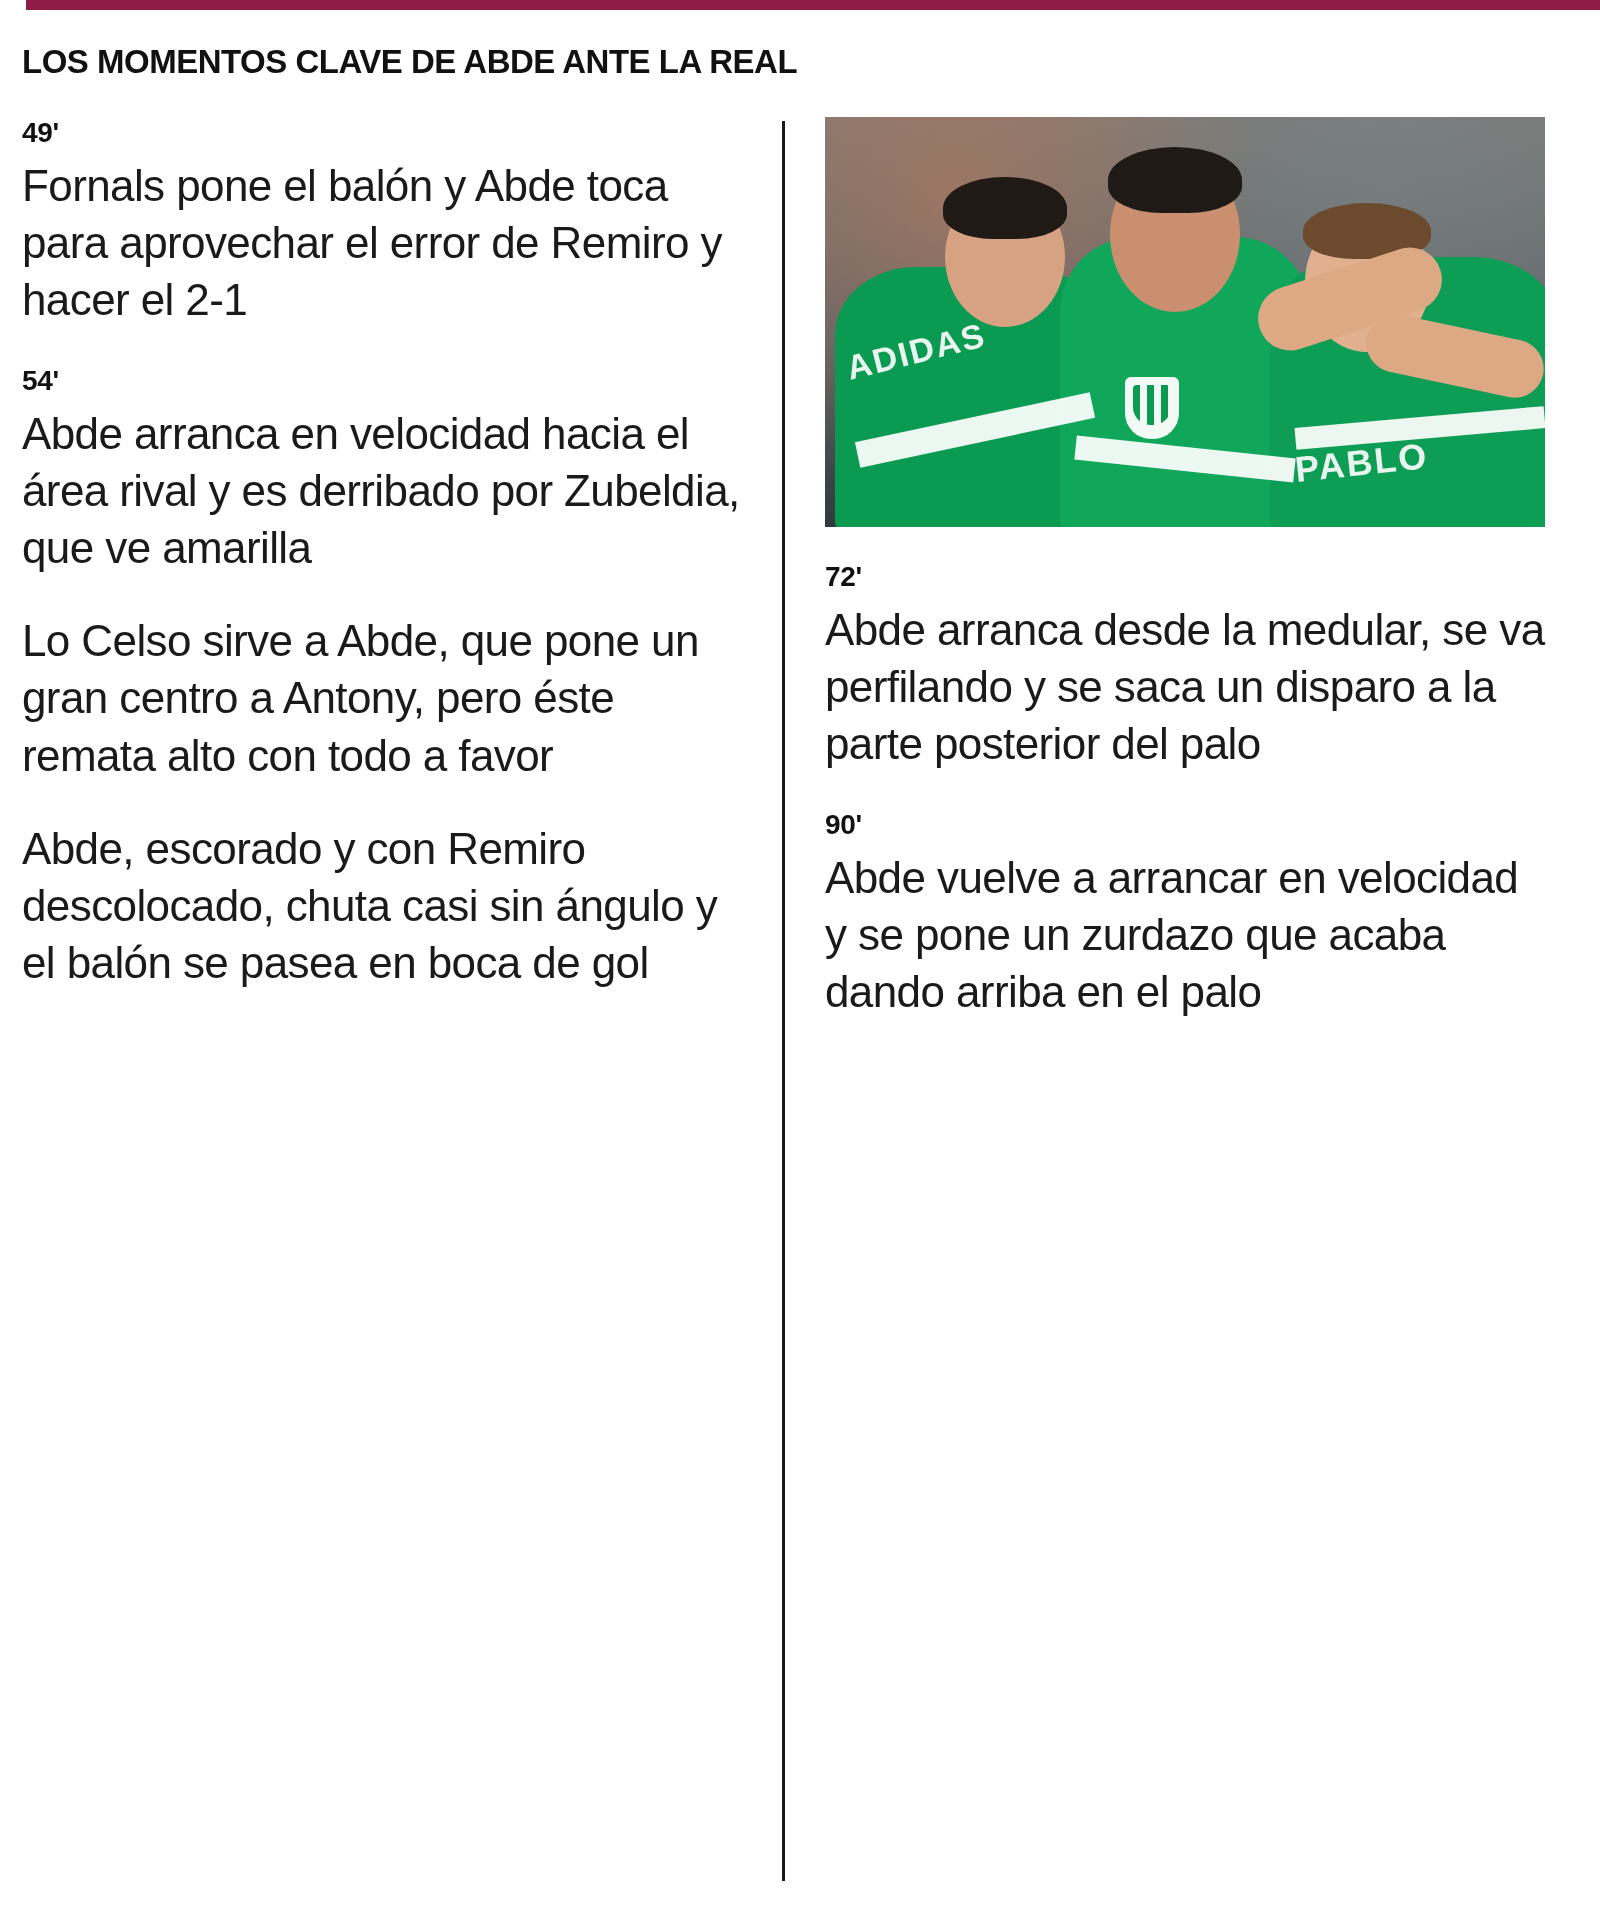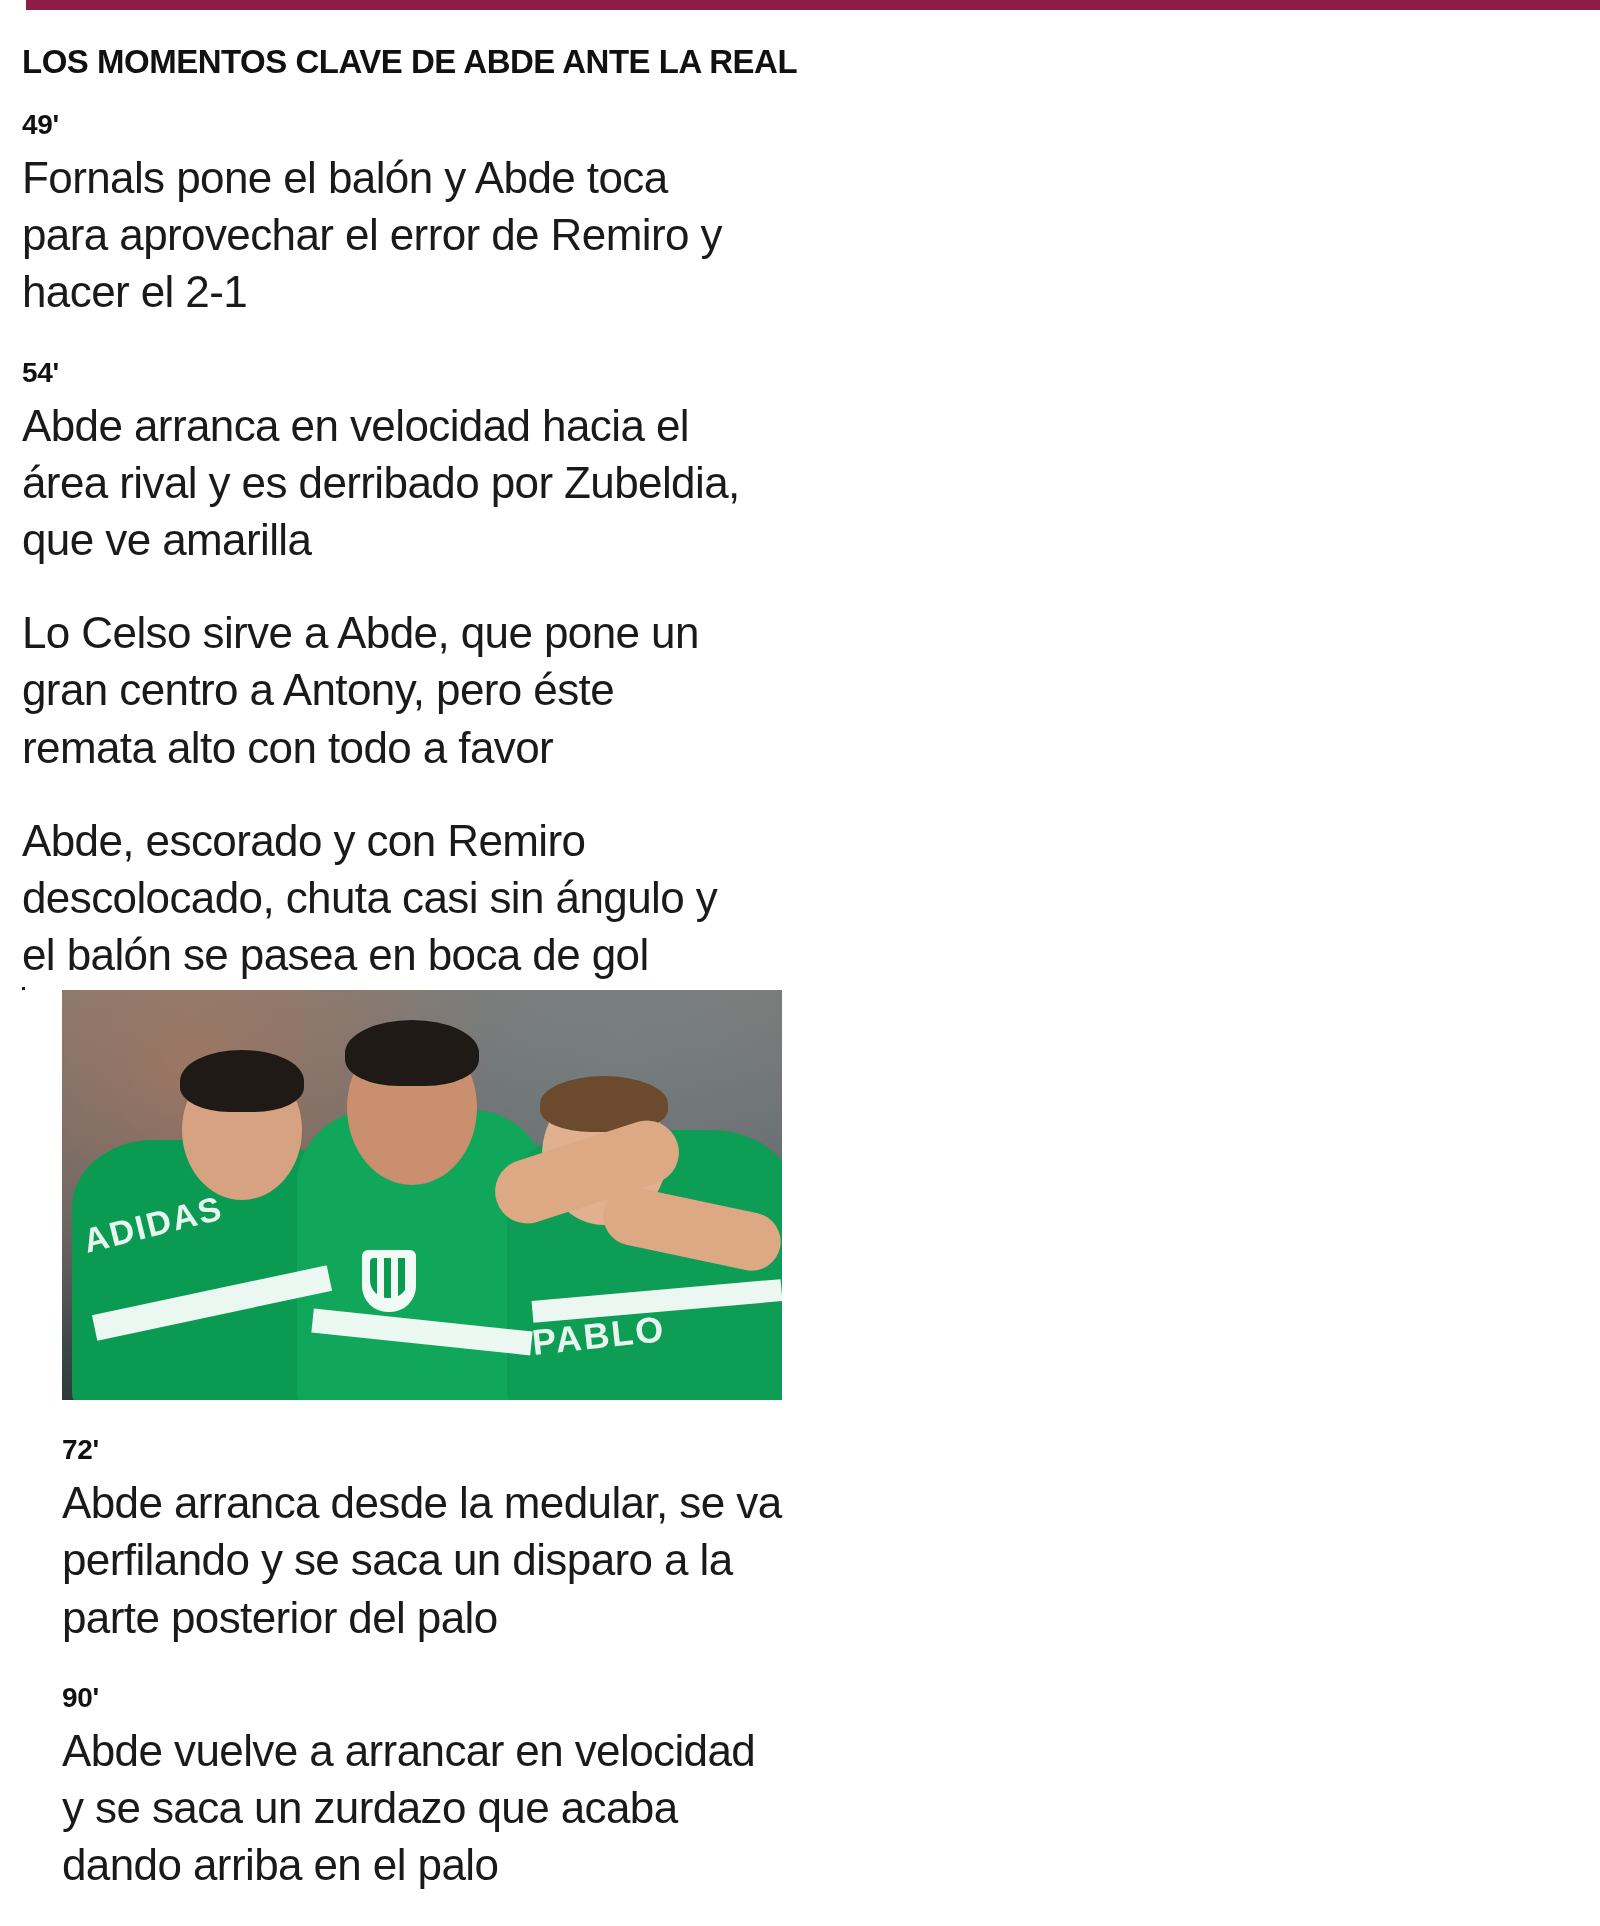--- a/index.html
+++ b/index.html
@@ -50,23 +50,23 @@
     font-weight: 700;
     letter-spacing: -0.5px;
     color: #111111;
     font-stretch: condensed;
     transform: scaleX(0.97);
     transform-origin: left center;
     white-space: nowrap;
   }
 
   .columns {
-    margin-top: 28px;
+    margin-top: 36px;
     display: flex;
-    flex-direction: column;
+    flex-direction: row;
     align-items: stretch;
     width: 1560px;
     height: 1800px;
     position: relative;
   }
 
   .col {
     width: 760px;
     box-sizing: border-box;
     position: relative;
@@ -248,20 +248,20 @@
         <div class="kit-text kit-text-right">PABLO</div>
       </div>
 
       <div class="entry">
         <div class="minute">72'</div>
         <div class="entry-text">Abde arranca desde la medular, se va perfilando y se saca un disparo a la parte posterior del palo</div>
       </div>
 
       <div class="entry">
         <div class="minute">90'</div>
-        <div class="entry-text">Abde vuelve a arrancar en velocidad y se saca un zurdazo que acaba dando arriba en el palo</div>
+        <div class="entry-text">Abde vuelve a arrancar en velocidad y se pone un zurdazo que acaba dando arriba en el palo</div>
       </div>
 
 
     </div>
 
   </div>
 </div>
 
 </body></html>

